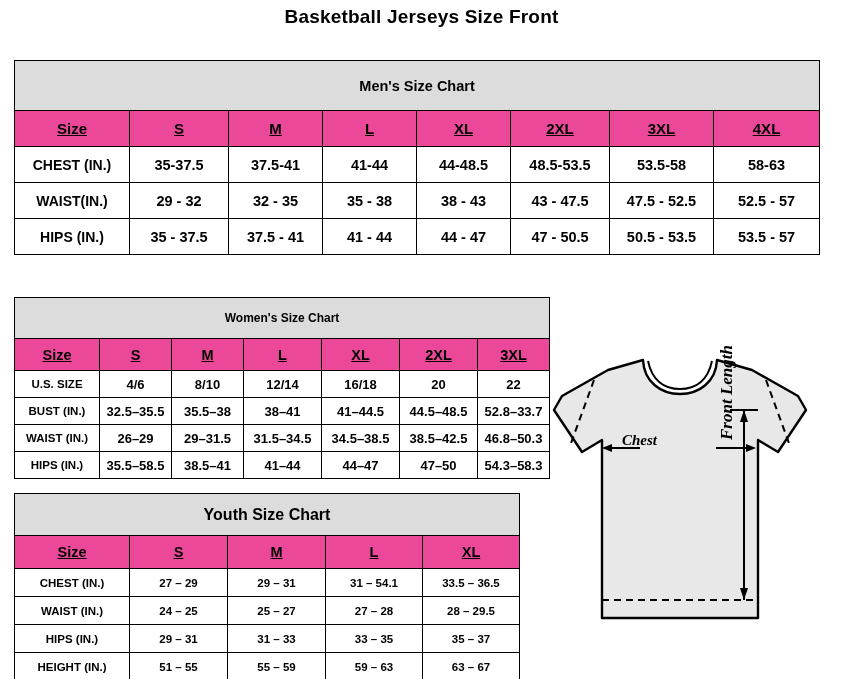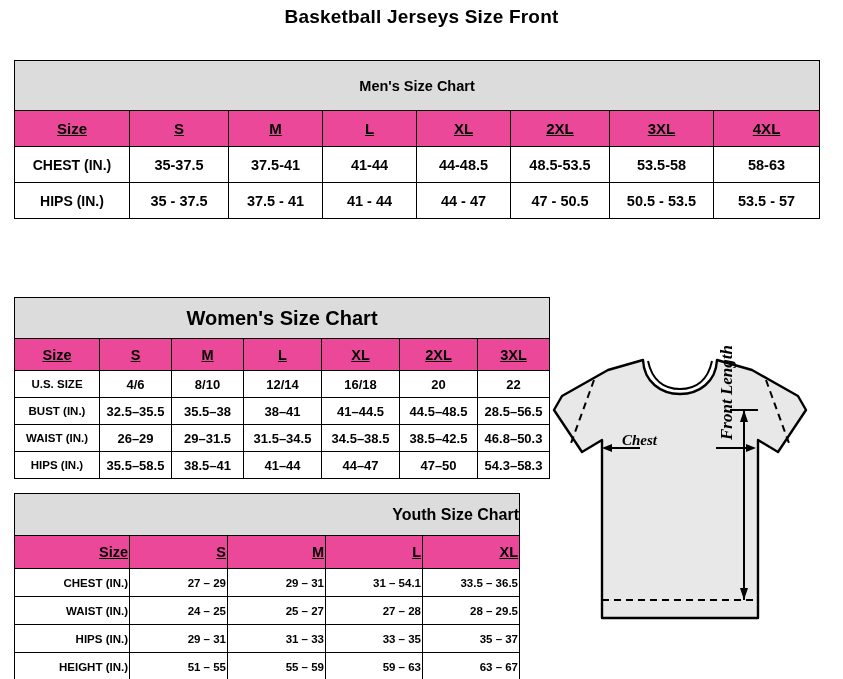--- a/index.html
+++ b/index.html
@@ -63,35 +63,35 @@
   #mens-table td { font-size: 14.5px; height: 33px; }
   #mens-table .rowlabel { font-size: 14px; }
 
   
   #womens-wrap {
     position: absolute;
     left: 14px;
     top: 297px;
   }
   #womens-table { width: 535px; }
-  #womens-table .caption-row td { font-size: 20px; padding: 8px 0; }
+  #womens-table .caption-row td { font-size: 12px; padding: 8px 0; }
   #womens-table .head-row td { font-size: 14.5px; height: 29px; }
   #womens-table td { font-size: 13px; height: 24px; }
   #womens-table .rowlabel { font-size: 11.5px; }
 
   
   #youth-wrap {
     position: absolute;
     left: 14px;
     top: 493px;
   }
   #youth-table { width: 505px; }
   #youth-table .caption-row td { font-size: 16px; padding: 8px 0; }
   #youth-table .head-row td { font-size: 14.5px; height: 30px; }
-  #youth-table td { font-size: 11.5px; height: 25px; text-align: right; }
+  #youth-table td { font-size: 11.5px; height: 25px; }
   #youth-table .rowlabel { font-size: 11.5px; }
 
   
   #shirt-wrap {
     position: absolute;
     left: 548px;
     top: 348px;
     width: 292px;
     height: 320px;
   }
@@ -153,20 +153,30 @@
         <td class="rowlabel">CHEST (IN.)</td>
         <td>35-37.5</td>
         <td>37.5-41</td>
         <td>41-44</td>
         <td>44-48.5</td>
         <td>48.5-53.5</td>
         <td>53.5-58</td>
         <td>58-63</td>
       </tr>
       <tr>
+        <td class="rowlabel">WAIST(IN.)</td>
+        <td>29 - 32</td>
+        <td>32 - 35</td>
+        <td>35 - 38</td>
+        <td>38 - 43</td>
+        <td>43 - 47.5</td>
+        <td>47.5 - 52.5</td>
+        <td>52.5 - 57</td>
+      </tr>
+      <tr>
         <td class="rowlabel">HIPS (IN.)</td>
         <td>35 - 37.5</td>
         <td>37.5 - 41</td>
         <td>41 - 44</td>
         <td>44 - 47</td>
         <td>47 - 50.5</td>
         <td>50.5 - 53.5</td>
         <td>53.5 - 57</td>
       </tr>
     </tbody>
@@ -206,21 +216,21 @@
         <td>20</td>
         <td>22</td>
       </tr>
       <tr>
         <td class="rowlabel">BUST  (IN.)</td>
         <td>32.5–35.5</td>
         <td>35.5–38</td>
         <td>38–41</td>
         <td>41–44.5</td>
         <td>44.5–48.5</td>
-        <td>28.5–56.5</td>
+        <td>52.8–33.7</td>
       </tr>
       <tr>
         <td class="rowlabel">WAIST  (IN.)</td>
         <td>26–29</td>
         <td>29–31.5</td>
         <td>31.5–34.5</td>
         <td>34.5–38.5</td>
         <td>38.5–42.5</td>
         <td>46.8–50.3</td>
       </tr>

